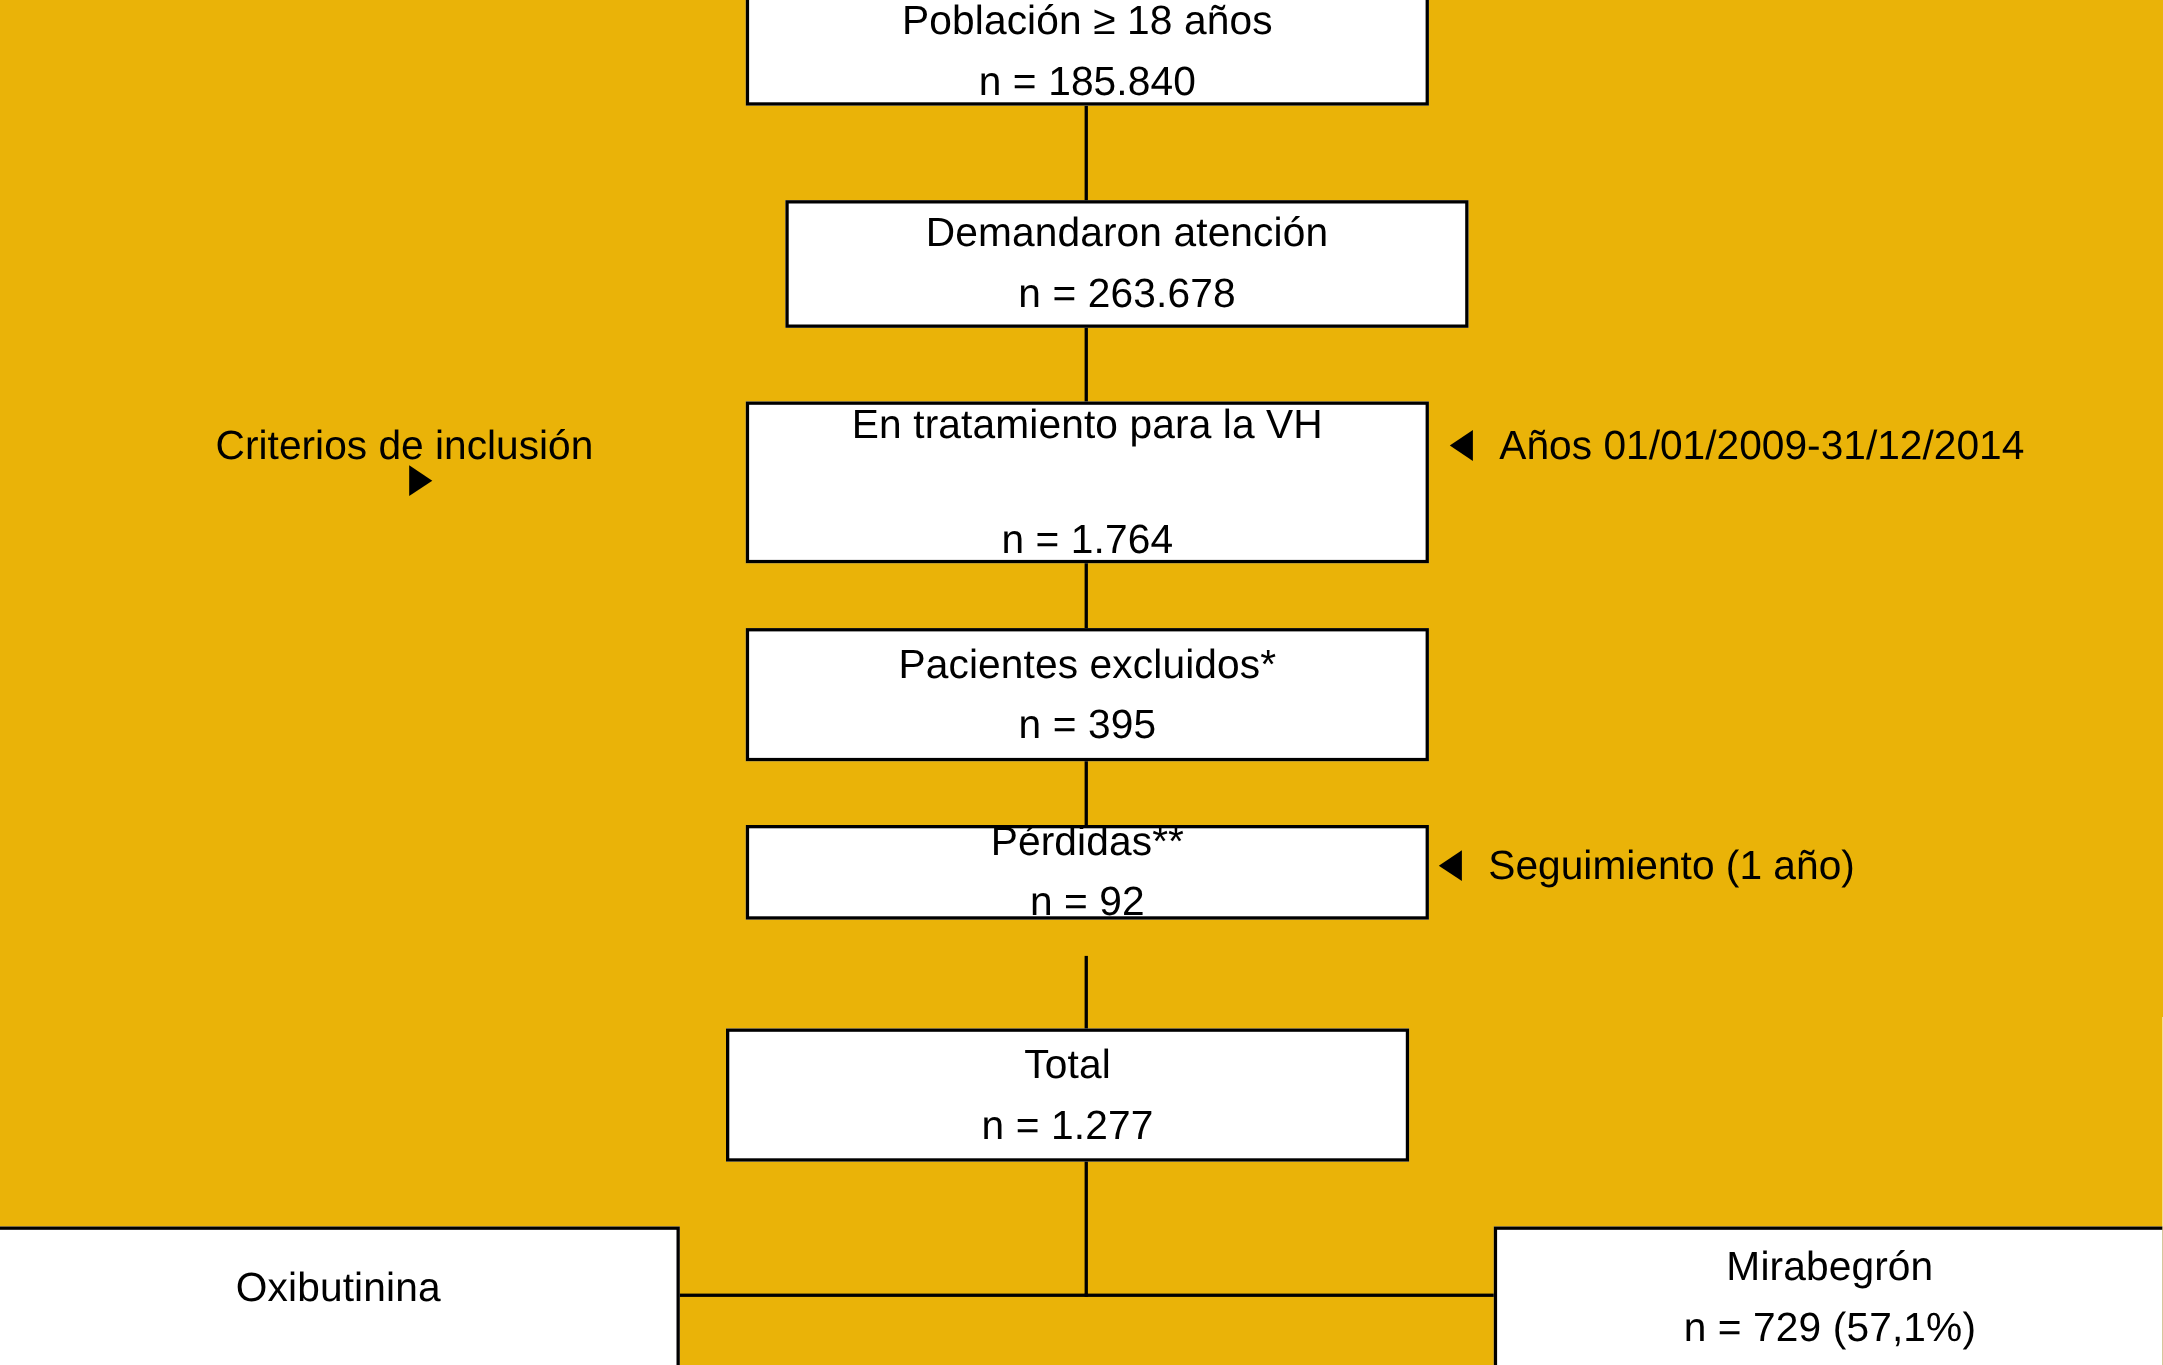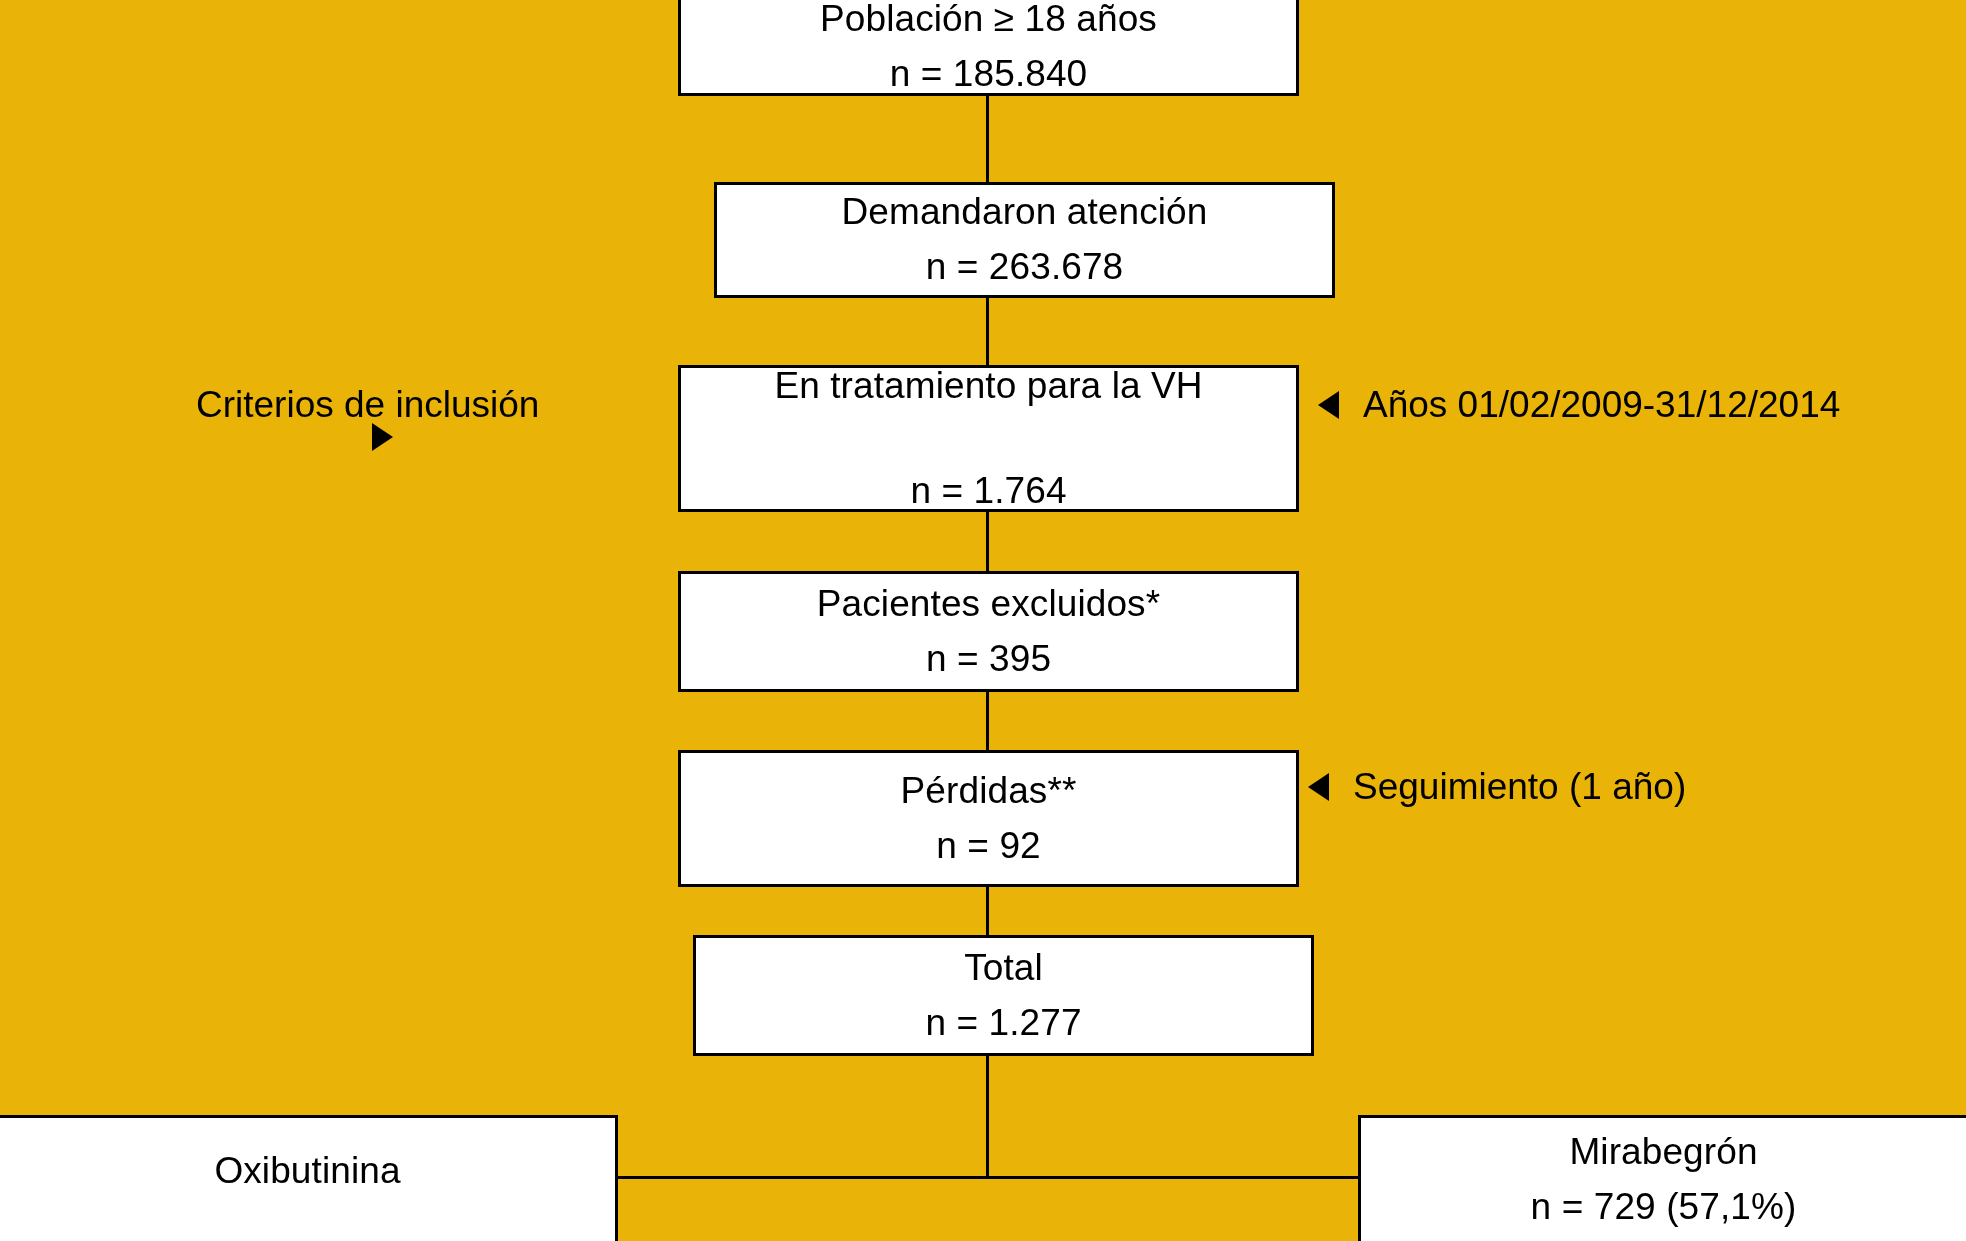--- a/index.html
+++ b/index.html
@@ -39,22 +39,22 @@
     white-space: nowrap;
   }
   .node .line1 { margin-bottom: 16px; }
 
   
   #node-poblacion        { left: 678px; top: -3px;   width: 621px; height: 99px; }
   #node-demandaron       { left: 714px; top: 182px;  width: 621px; height: 116px; }
   #node-tratamiento      { left: 678px; top: 365px;  width: 621px; height: 147px; }
   #node-tratamiento .line1 { margin-bottom: 66px; }
   #node-excluidos        { left: 678px; top: 571px;  width: 621px; height: 121px; text-align: right; }
-  #node-perdidas         { left: 678px; top: 750px;  width: 621px; height: 137px; }
-  #node-total            { left: 693px; top: 935px;  width: 621px; height: 121px; }
+  #node-perdidas         { left: 678px; top: 750px;  width: 621px; height: 86px; }
+  #node-total            { left: 660px; top: 935px;  width: 621px; height: 121px; }
   #node-oxibutinina      { left: -3px;  top: 1115px; width: 621px; height: 129px; }
   #node-mirabegron       { left: 1358px;top: 1115px; width: 611px; height: 129px; }
 
   
   .vconn {
     position: absolute;
     width: 3px;
     background: #000000;
     left: 986px;
     z-index: 1;
@@ -155,21 +155,21 @@
     <span class="line2">n = 729 (57,1%)</span>
   </div>
 
   <div class="side-label" id="label-criterios">
     <span class="txt">Criterios de inclusión</span>
     <span class="tri tri-right"></span>
   </div>
 
   <div class="side-label" id="label-anios">
     <span class="tri tri-left"></span>
-    <span class="txt">Años 01/02/2009-31/12/2014</span>
+    <span class="txt">Años 01/01/2009-31/12/2014</span>
   </div>
 
   <div class="side-label" id="label-seguimiento">
     <span class="tri tri-left"></span>
     <span class="txt">Seguimiento (1 año)</span>
   </div>
 
 </div>
 
 </body></html>

